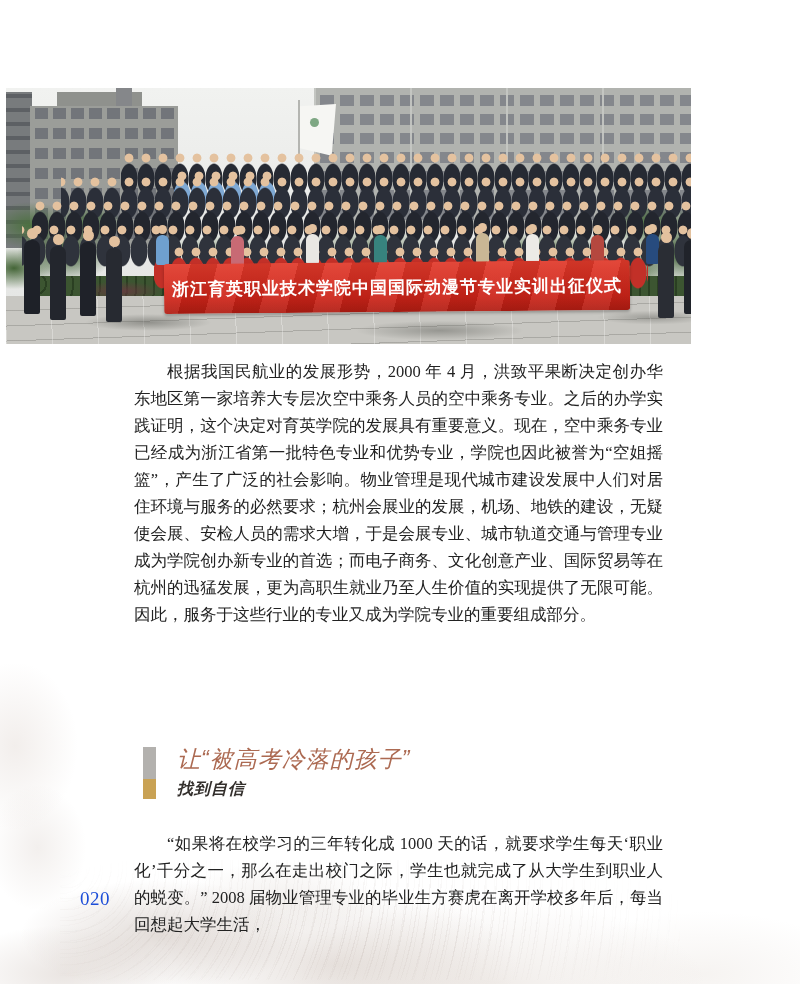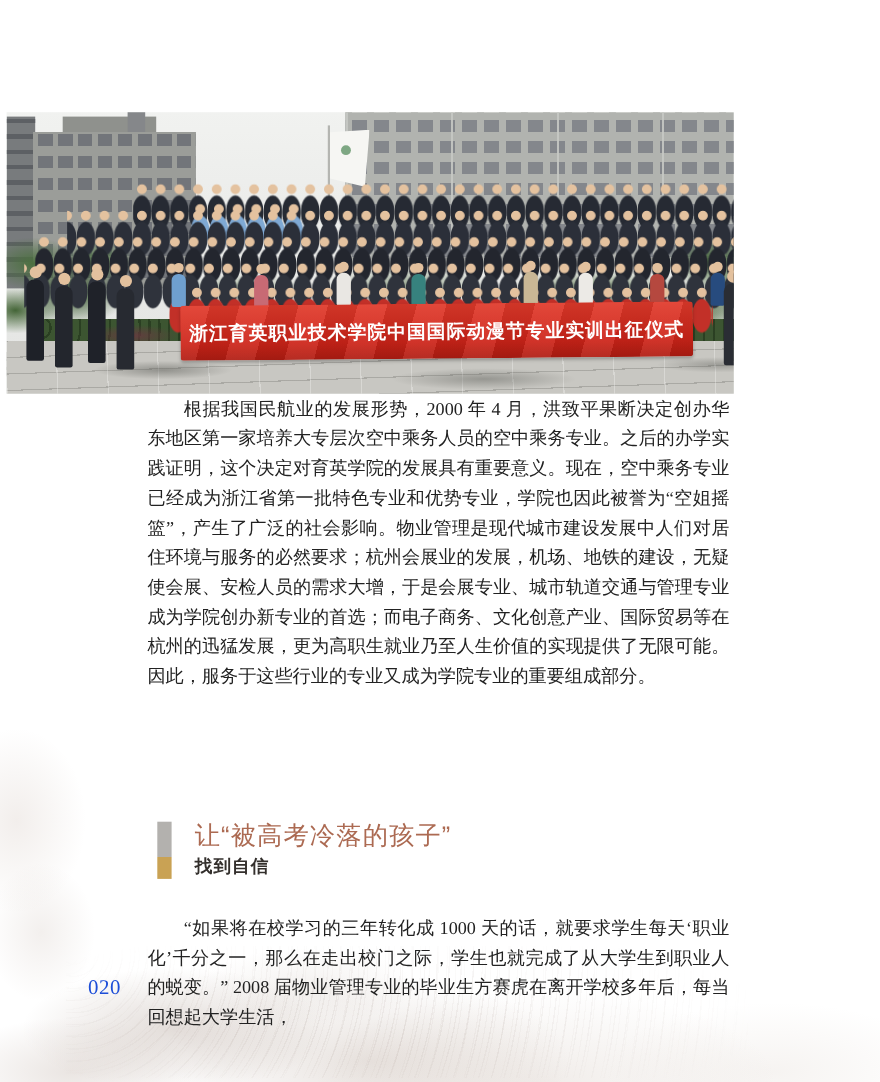--- a/index.html
+++ b/index.html
@@ -27,22 +27,23 @@
   .wash-speck{
     position:absolute;left:60px;top:860px;width:620px;height:120px;z-index:0;opacity:.5;
     background:
       repeating-radial-gradient(circle at 7px 5px, rgba(120,98,88,.14) 0 1.2px, rgba(0,0,0,0) 1.2px 11px),
       repeating-radial-gradient(circle at 2px 9px, rgba(140,118,105,.10) 0 1px, rgba(0,0,0,0) 1px 8px);
     -webkit-mask-image:radial-gradient(60% 70% at 45% 55%, #000 30%, transparent 100%);
             mask-image:radial-gradient(60% 70% at 45% 55%, #000 30%, transparent 100%);
   }
   
   .photo{
-    position:absolute;left:6px;top:102px;width:661px;height:256px;overflow:hidden;z-index:1;
+    position:absolute;left:6px;top:88px;width:661px;height:256px;overflow:hidden;z-index:1;
     background:linear-gradient(180deg,#f1f2f0 0%,#e8e9e7 55%,#e4e5e3 100%);
+    padding-left:24px;
   }
   .bldg-far-left{position:absolute;left:0;top:4px;width:26px;height:156px;background:#787b7d;
     background-image:repeating-linear-gradient(0deg, rgba(0,0,0,0) 0 10px, #5d6064 10px 14px);}
   .bldg-left{position:absolute;left:24px;top:18px;width:148px;height:142px;background:#9b9d99;
     background-image:
       repeating-linear-gradient(90deg, #9b9d99 0 5px, rgba(0,0,0,0) 5px 18px),
       repeating-linear-gradient(0deg, rgba(0,0,0,0) 0 9px, #72757a 9px 20px);}
   .bldg-left::before{content:"";position:absolute;top:-14px;left:18%;width:58%;height:14px;background:#8f918d;}
   .bldg-left::after{content:"";position:absolute;top:-26px;left:58%;width:16px;height:26px;background:#85878a;}
   .bldg-right{position:absolute;left:308px;top:0;width:490px;height:140px;background:#b1b3af;
@@ -115,21 +116,21 @@
   }
   
   .text-block-1{position:absolute;left:134px;top:358px;width:529px;z-index:2;}
   .text-block-2{position:absolute;left:134px;top:830px;width:529px;z-index:2;}
   .text-block-1 p,.text-block-2 p{
     margin:0;font-size:16.5px;line-height:27px;text-align:justify;text-indent:2em;color:#222;}
   
   .heading-block{position:absolute;left:143px;top:747px;z-index:2;}
   .heading-bar{position:absolute;left:0;top:0;width:13px;height:52px;
     background:linear-gradient(180deg,#b3b1ae 0%,#b3b1ae 62%,#c9a254 62%,#c9a254 100%);}
-  .heading-text{margin-left:34px;font-family:"Liberation Sans","DejaVu Sans",sans-serif;}
+  .heading-text{margin-left:34px;font-family:"Liberation Sans","DejaVu Sans",sans-serif;font-style:italic;}
   .heading-line1{margin:0 0 8px 0;font-size:23px;font-weight:400;letter-spacing:1px;color:#ac6a52;line-height:1.1;}
   .heading-line2{margin:0;font-size:16px;font-weight:700;letter-spacing:1px;color:#332f2c;line-height:1.1;}
   
   .page-number{position:absolute;left:80px;top:888px;z-index:2;font-size:19px;color:#1d4ed8;letter-spacing:.5px;}
 </style>
 </head>
 <body>
 
 <div class="wash-left"></div>
 <div class="wash-bottom"></div>

